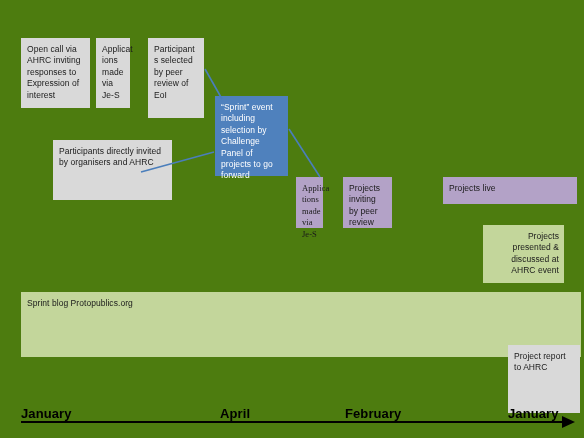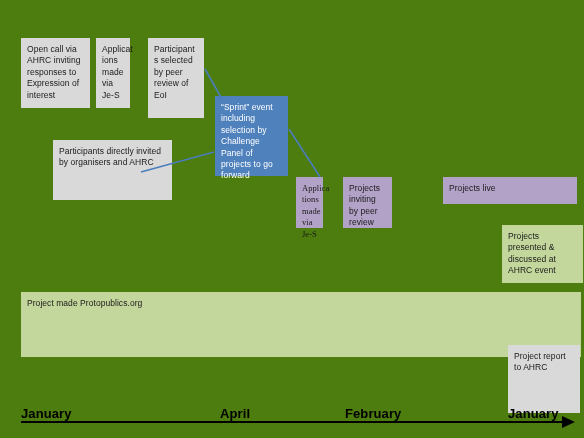--- a/index.html
+++ b/index.html
@@ -71,22 +71,22 @@
 
   <div class="nodes-layer">
       <div class="node grey" style="left: 21px; top: 38px; width: 69px; height: 70px;">Open call via AHRC inviting responses to Expression of interest</div>
       <div class="node grey" style="left: 96px; top: 38px; width: 34px; height: 70px;">Applicat ions made via Je-S</div>
       <div class="node grey" style="left: 148px; top: 38px; width: 56px; height: 80px;">Participant s selected by peer review of EoI</div>
       <div class="node grey" style="left: 21px; top: 140px; width: 119px; height: 60px; margin-left: 32px;">Participants directly invited by organisers and AHRC</div>
       <div class="node blue" style="left: 215px; top: 96px; width: 73px; height: 80px;">“Sprint” event including selection by Challenge Panel of projects to go forward</div>
       <div class="node purple" style="left: 296px; top: 177px; width: 27px; height: 51px; font-family: Liberation Serif, serif;">Applica tions made via Je-S</div>
       <div class="node purple" style="left: 343px; top: 177px; width: 49px; height: 51px;">Projects inviting by peer review</div>
       <div class="node purple" style="left: 403px; top: 177px; width: 134px; height: 27px; margin-left: 40px;">Projects live</div>
-      <div class="node green" style="left: 502px; top: 225px; width: 81px; height: 58px;">Projects presented &amp; discussed at AHRC event</div>
-      <div class="node green" style="left: 21px; top: 292px; width: 560px; height: 65px;">Project made Protopublics.org</div>
+      <div class="node green" style="left: 483px; top: 225px; width: 81px; height: 58px; text-align: right;">Projects presented &amp; discussed at AHRC event</div>
+      <div class="node green" style="left: 21px; top: 292px; width: 560px; height: 65px;">Sprint blog Protopublics.org</div>
       <div class="node grey" style="left: 508px; top: 345px; width: 72px; height: 68px;">Project report to AHRC</div>
     </div>
 
   <svg class="connector" viewBox="0 0 584 438" xmlns="http://www.w3.org/2000/svg">
       <line x1="205" y1="69" x2="222" y2="99" stroke="#4a7ebb" stroke-width="1.6"></line>
       <line x1="141" y1="172" x2="214" y2="152" stroke="#4a7ebb" stroke-width="1.6"></line>
       <line x1="289" y1="129" x2="320" y2="177" stroke="#4a7ebb" stroke-width="1.6"></line>
     </svg>
 
   <div class="axis-line"></div>

